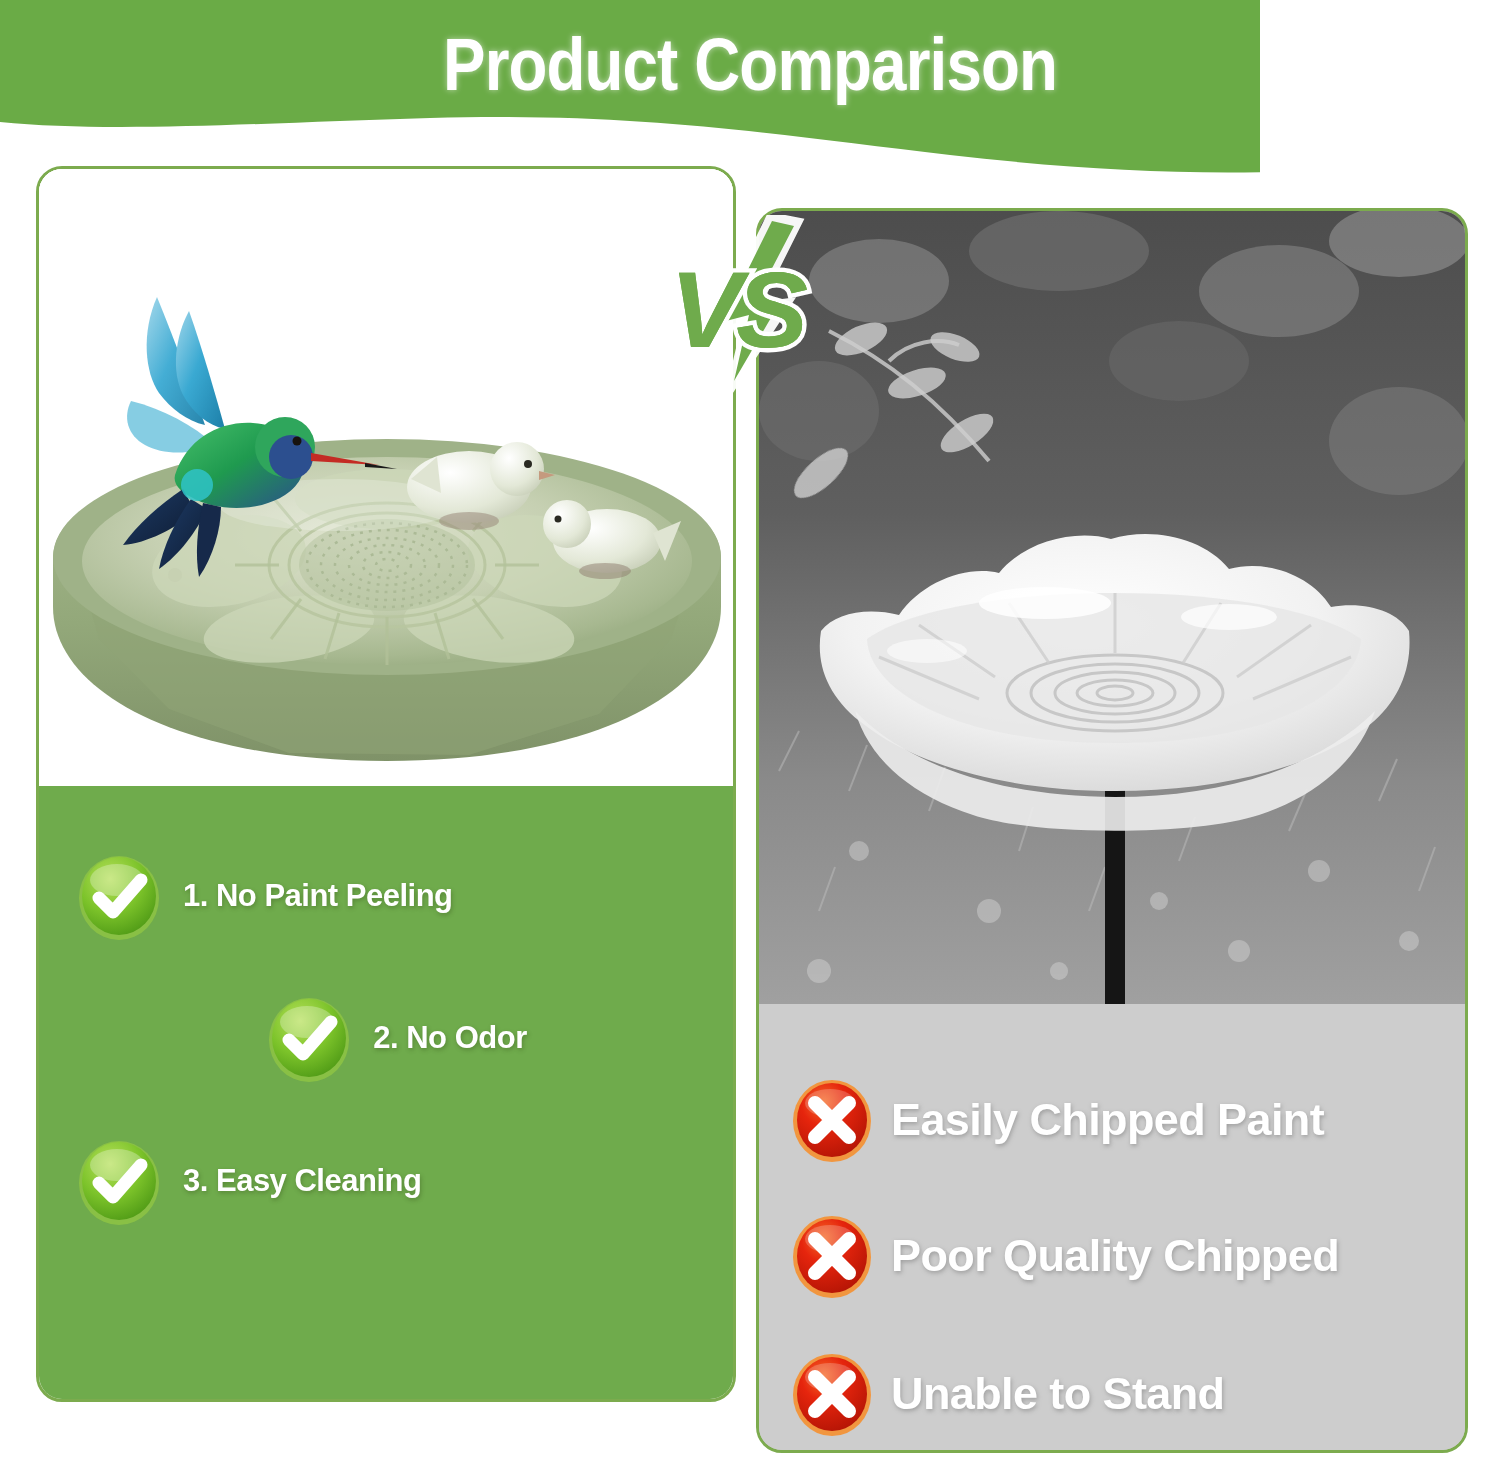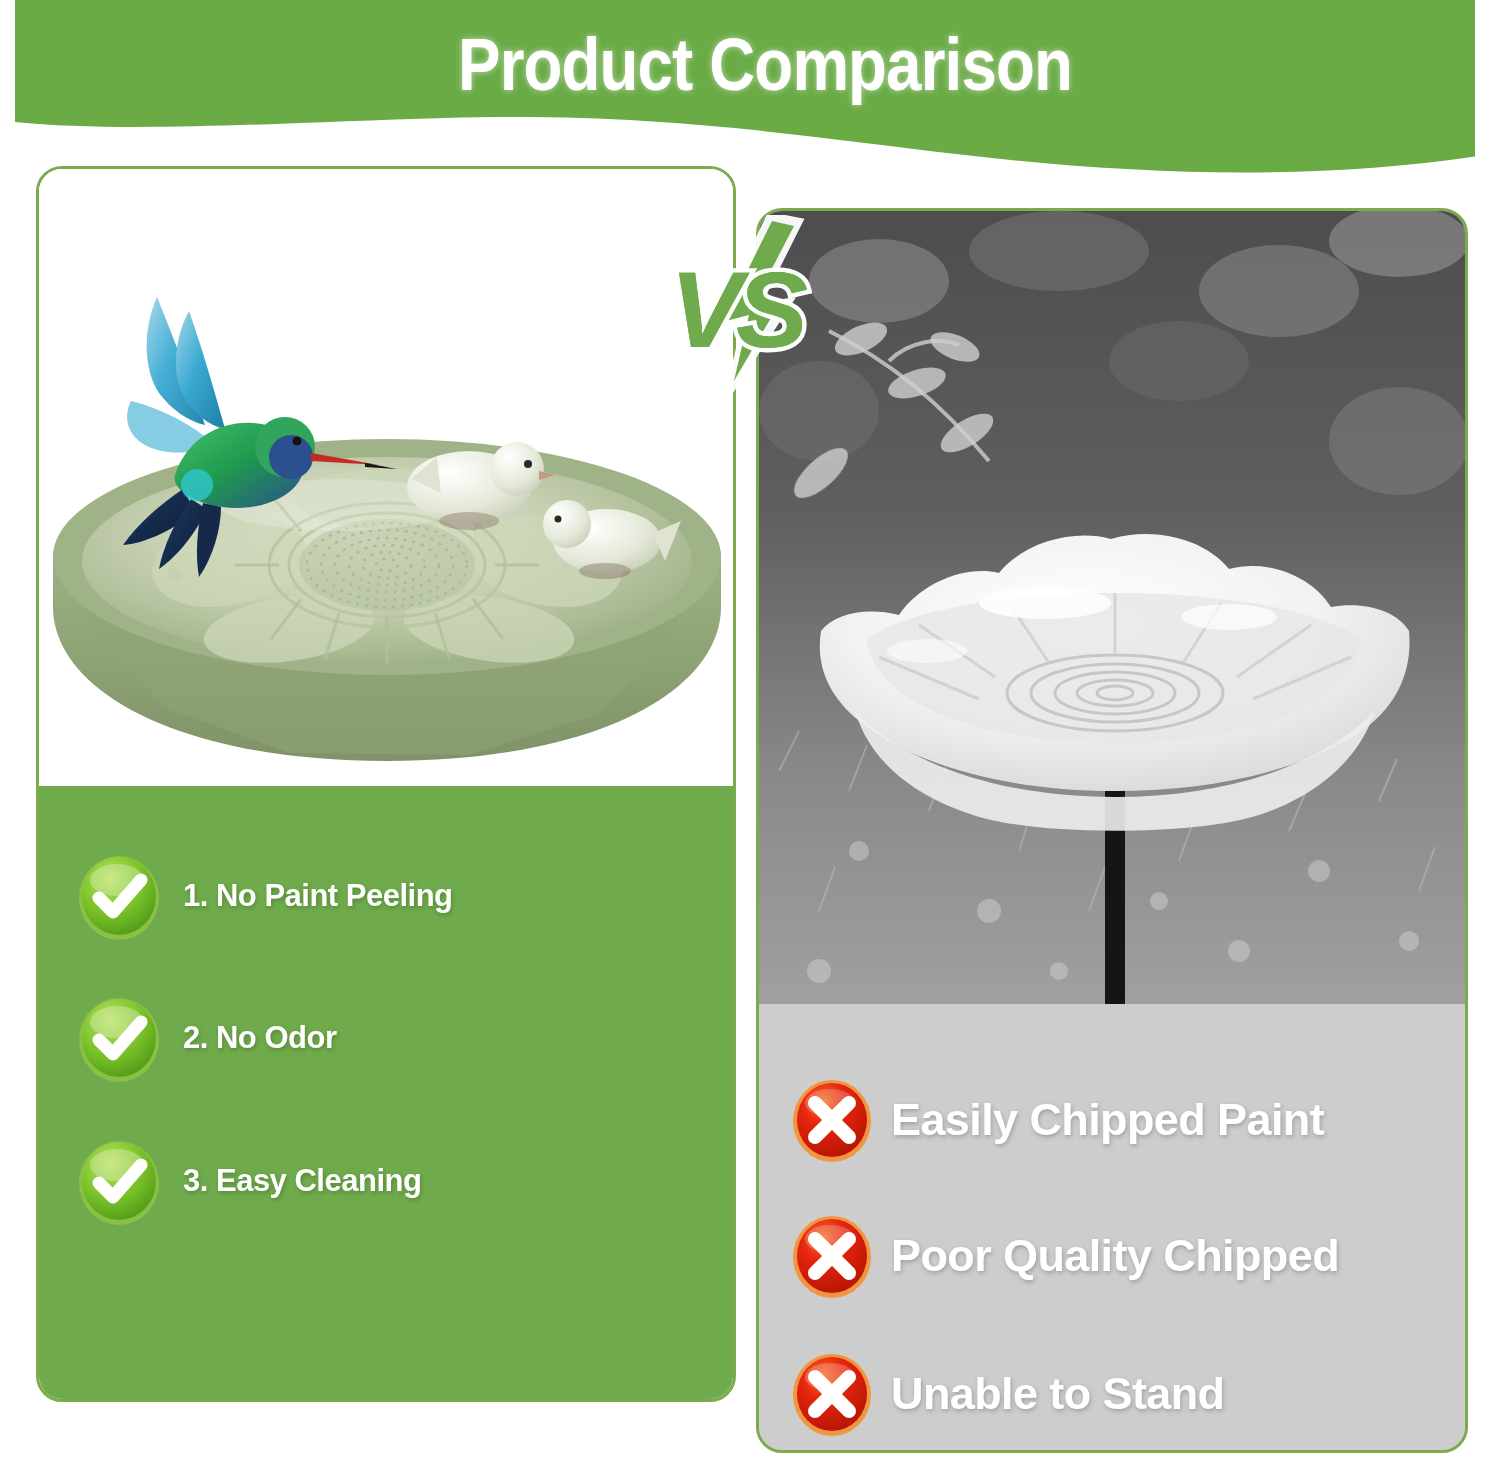--- a/index.html
+++ b/index.html
@@ -6,21 +6,21 @@
   body{
     width:1500px;height:1463px;
     background:#ffffff;
     font-family:"Liberation Sans", sans-serif;
     overflow:hidden;
     position:relative;
   }
 
   
   #header{
-    position:absolute;left:15px;top:0;width:1460px;height:200px;
+    position:absolute;left:0;top:0;width:1260px;height:200px;
     overflow:hidden;
   }
   #header-bg{position:absolute;left:0;top:0;width:1500px;height:200px;}
   #header-title{
     position:absolute;left:0;top:22px;width:1500px;
     text-align:center;
     font-size:74px;
     font-weight:bold;
     color:#ffffff;
     letter-spacing:-1px;
@@ -45,21 +45,21 @@
   }
   #left-benefits{
     position:absolute;left:0;top:617px;width:694px;height:617px;
     background:#6fab4c;
   }
   .benefit-row{
     position:absolute;left:38px;width:640px;height:100px;
     display:flex;align-items:center;
   }
   .benefit-row.r1{top:60px;}
-  .benefit-row.r2{top:202px;}
+  .benefit-row.r2{top:202px;justify-content:center;}
   .benefit-row.r3{top:345px;text-align:right;}
   .badge{
     width:84px;height:88px;flex:0 0 84px;margin-right:22px;position:relative;
   }
   .benefit-label{
     font-size:31px;font-weight:bold;color:#ffffff;
     text-shadow:1px 2px 4px rgba(60,90,30,0.45);
     white-space:nowrap;
     letter-spacing:-0.5px;
   }

